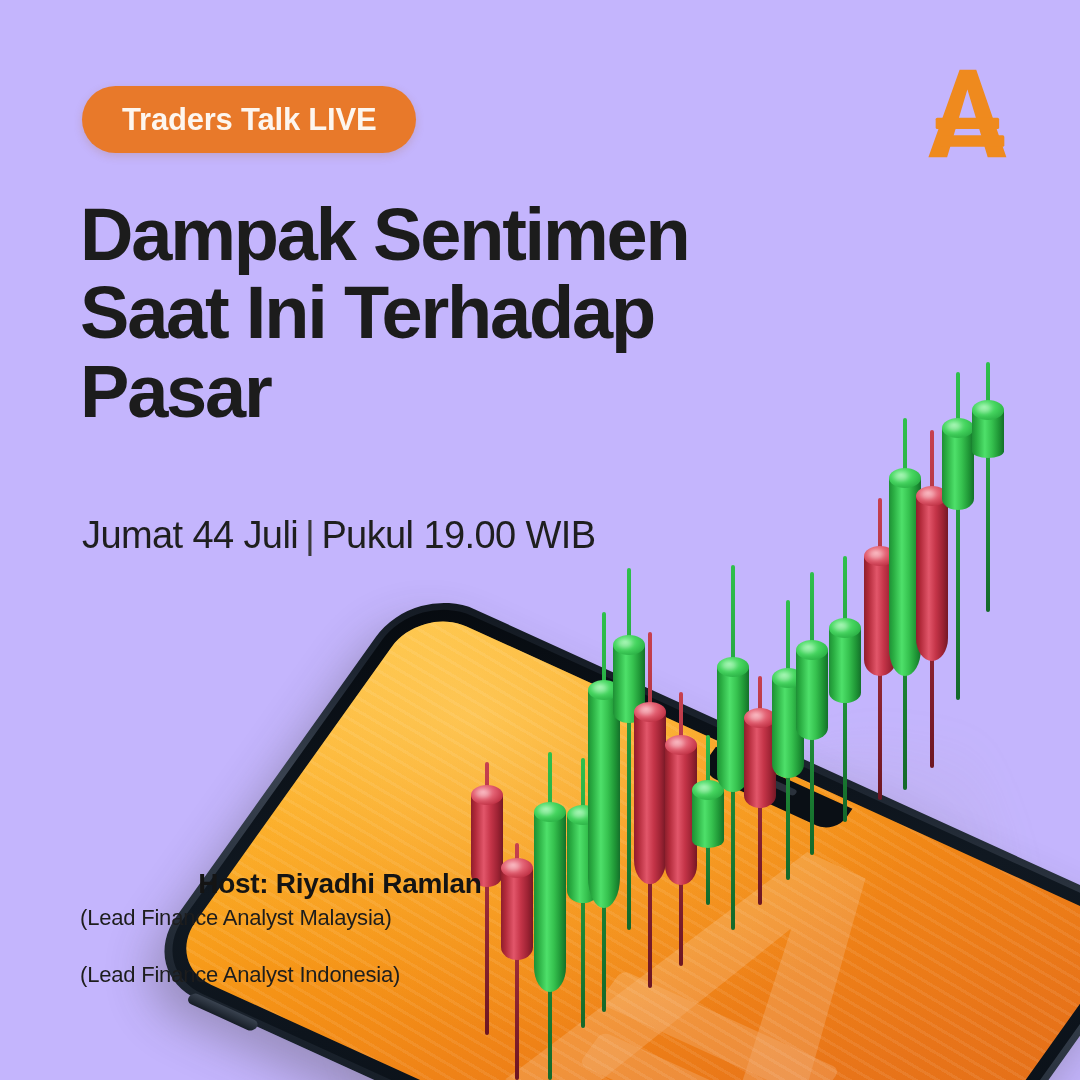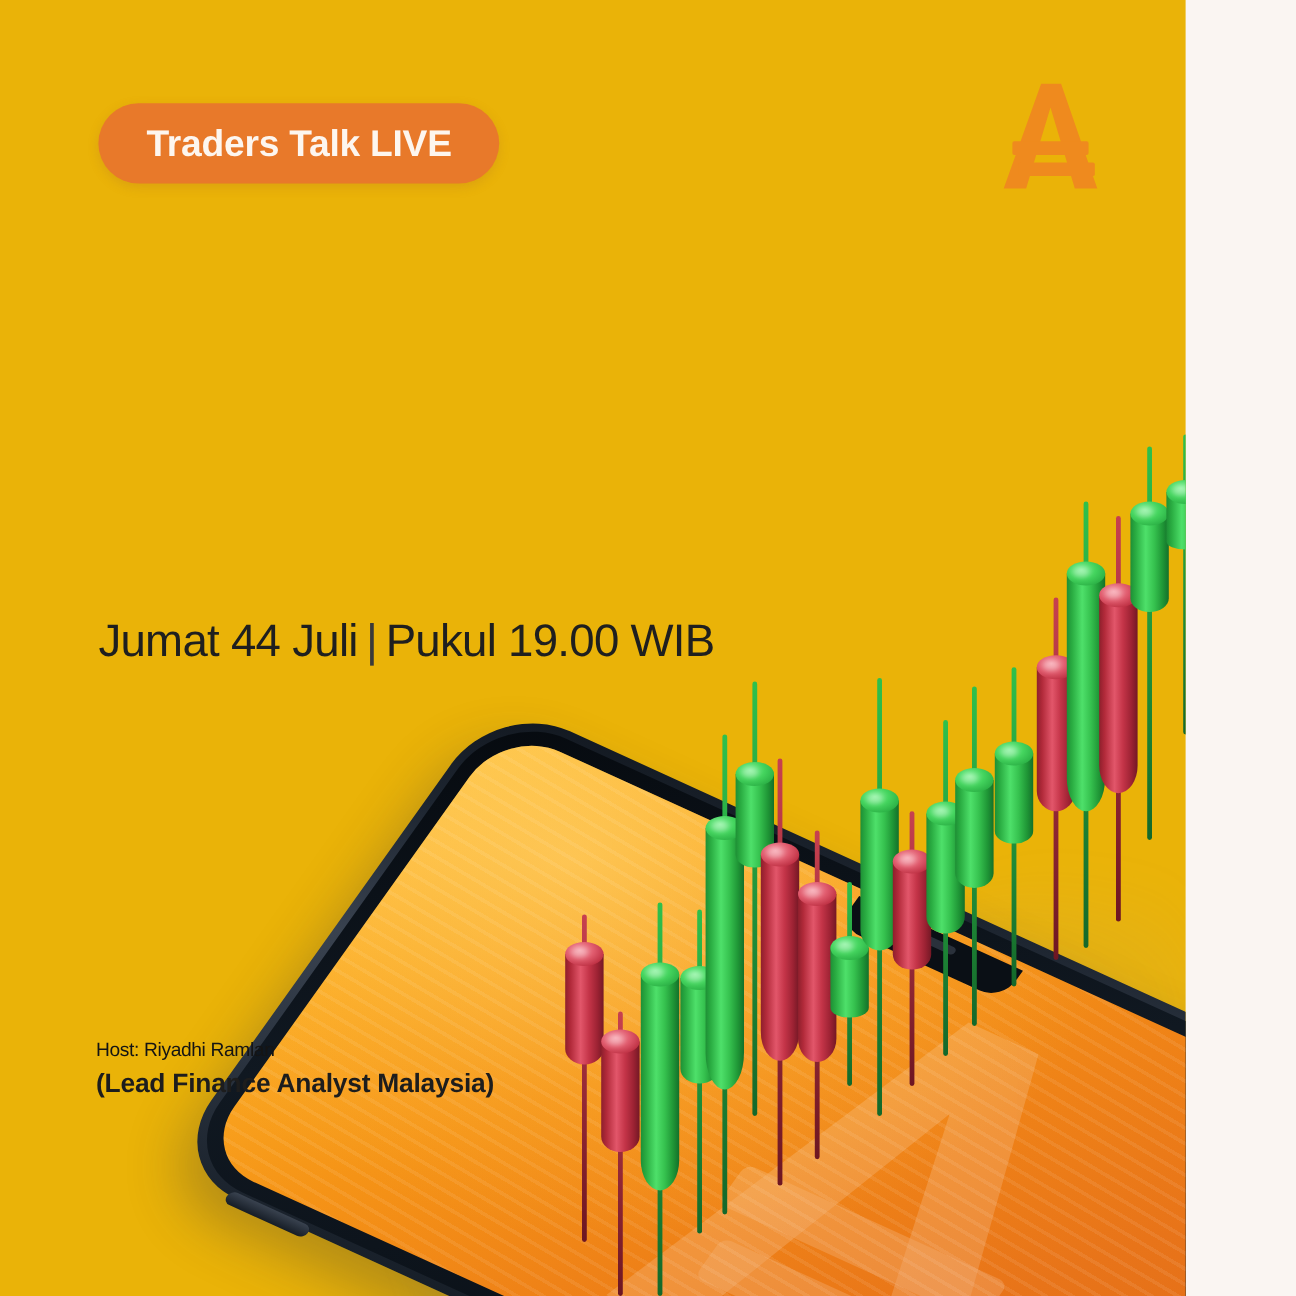--- a/index.html
+++ b/index.html
@@ -12,23 +12,23 @@
 
   body {
     font-family: "Liberation Sans", sans-serif;
     background: #faf5f2;
     position: relative;
   }
 
   .poster {
     position: absolute;
     inset: 0;
-    width: 988px;
+    width: 1080px;
     height: 1080px;
-    background: #eab308;
+    background: #c4b5fd;
     overflow: hidden;
   }
 
   
   .artwork {
     position: absolute;
     inset: 0;
     z-index: 1;
     pointer-events: none;
   }
@@ -262,30 +262,31 @@
   .credits {
     position: absolute;
     left: 80px;
     top: 866px;
     width: 520px;
   }
   .credit-block { margin-bottom: 28px; }
   .credit-block:last-child { margin-bottom: 0; }
   .credit-name {
     color: #141414;
-    font-size: 16px;
-    font-weight: 400;
+    font-size: 28px;
+    font-weight: 700;
     letter-spacing: -0.3px;
     line-height: 1.25;
     white-space: nowrap;
+    text-align: center;
   }
   .credit-role {
     color: #1d1d1d;
     font-size: 22px;
-    font-weight: 700;
+    font-weight: 400;
     letter-spacing: -0.2px;
     line-height: 1.3;
     margin-top: 3px;
     white-space: nowrap;
   }
 
   .brand-logo {
     position: absolute;
     right: 58px;
     top: 62px;
@@ -438,31 +439,37 @@
         </div>
       </div>
   </div>
 
   <div class="content">
 
     <div class="badge">
       <span class="badge-label">Traders Talk LIVE</span>
     </div>
 
+    <h1 class="headline">
+      <span>Dampak Sentimen</span>
+      <span>Saat Ini Terhadap</span>
+      <span>Pasar</span>
+    </h1>
 
     <div class="datetime">
       <span>Jumat 44 Juli</span><span class="sep">|</span><span>Pukul 19.00 WIB</span>
     </div>
 
     <div class="credits">
       <div class="credit-block">
         <div class="credit-name">Host: Riyadhi Ramlan</div>
         <div class="credit-role">(Lead Finance Analyst Malaysia)</div>
       </div>
       <div class="credit-block">
+        <div class="credit-role">(Lead Finance Analyst Indonesia)</div>
       </div>
     </div>
 
     <svg class="brand-logo" viewBox="0 0 200 190">
       <g id="brand-fill" fill="#ef8a1e">
         <polygon points="80,10 112,10 170,178 134,178 95,48 56,178 20,178"></polygon>
         <rect x="34" y="102" width="122" height="22" rx="3"></rect>
         <rect x="44" y="136" width="122" height="22" rx="3"></rect>
       </g>
     </svg>

